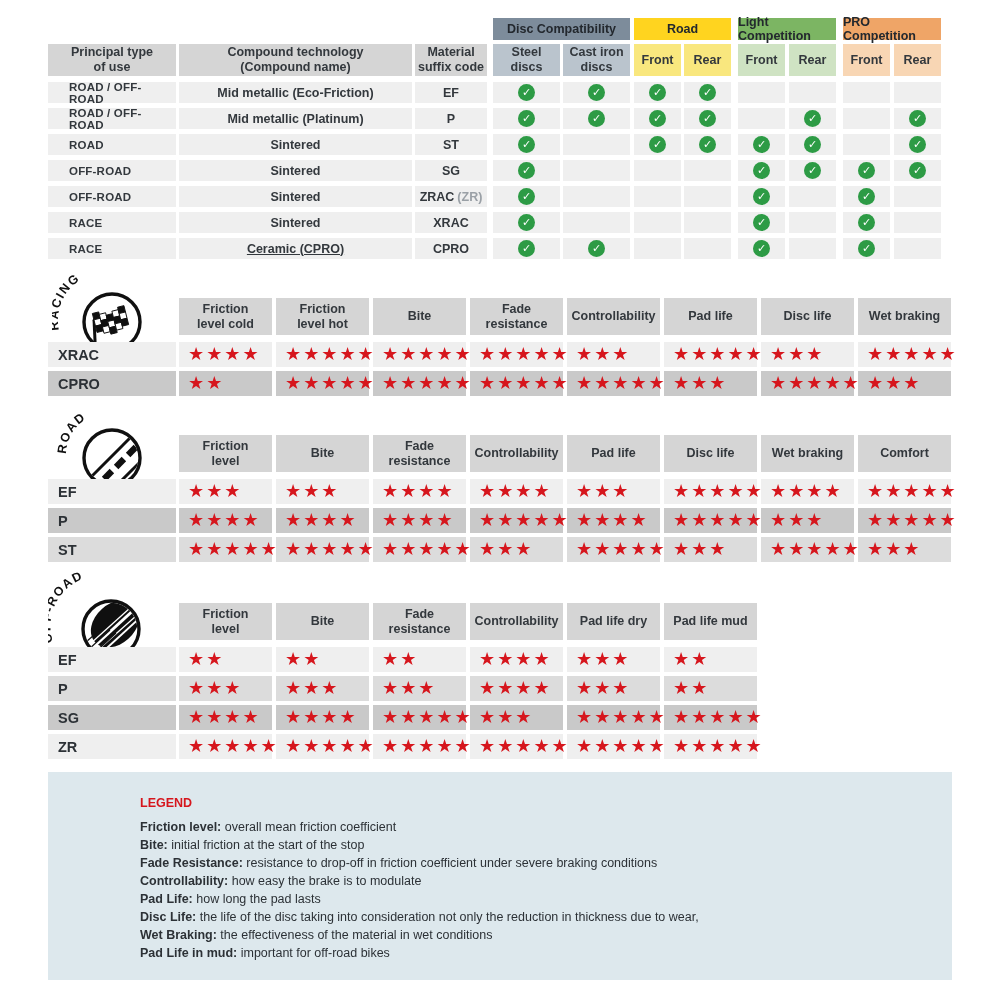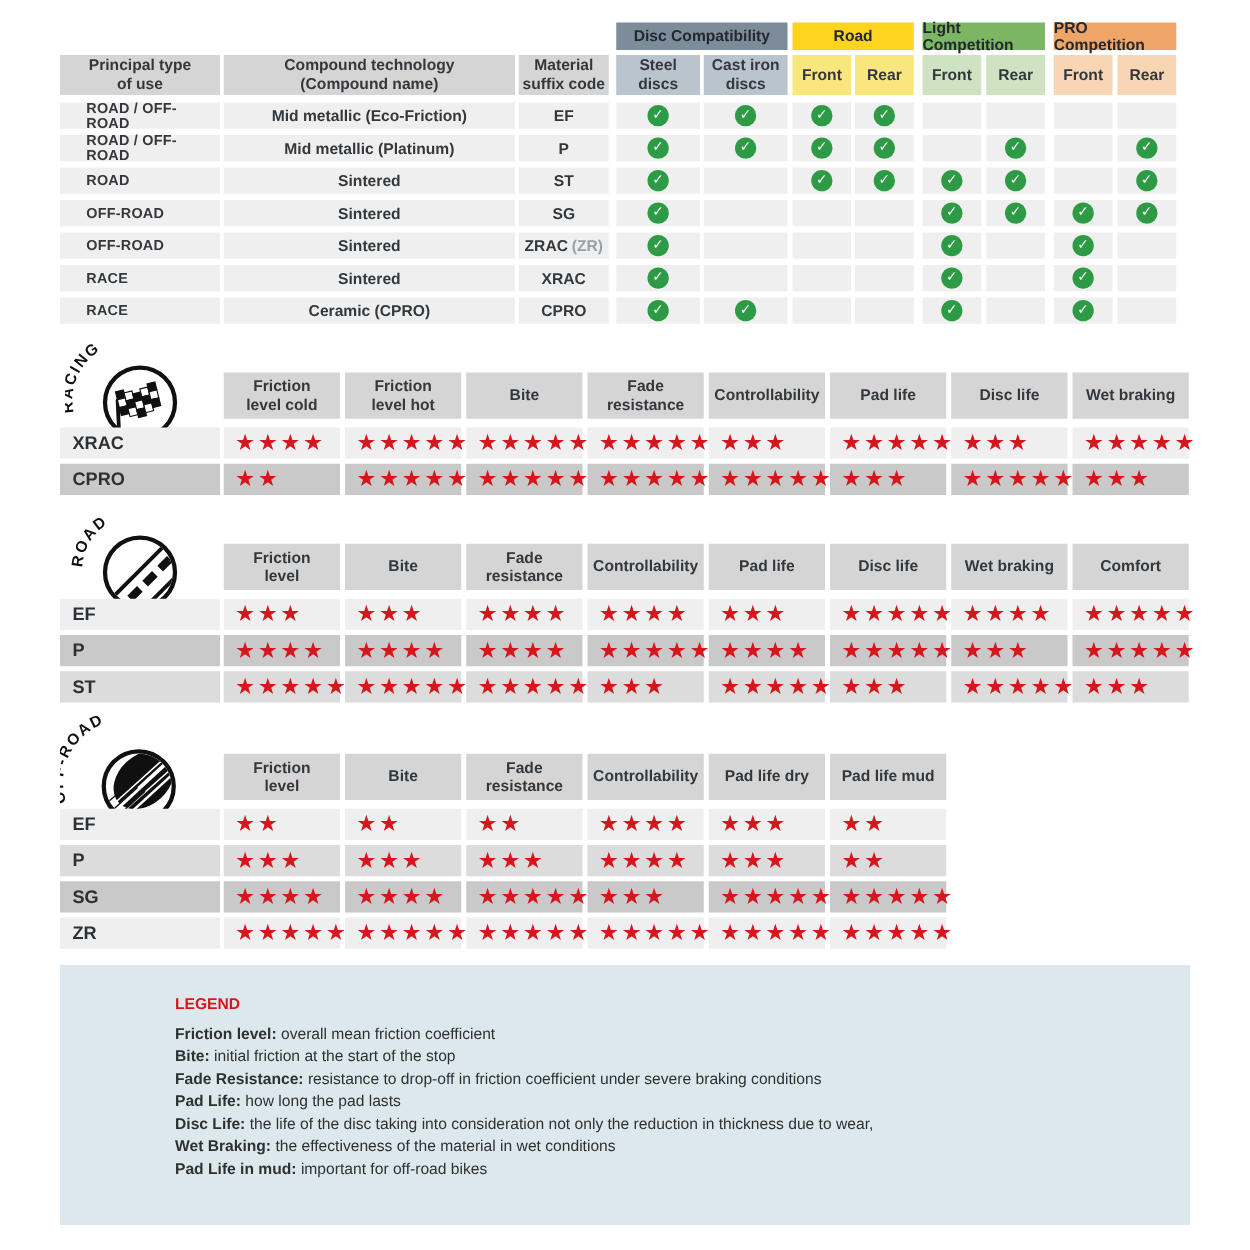--- a/index.html
+++ b/index.html
@@ -172,21 +172,21 @@
       <div class="cell rowcell checkcell" style="left: 636px; top: 194px; width: 47px; height: 21px;"></div>
       <div class="cell rowcell checkcell" style="left: 690px; top: 194px; width: 47px; height: 21px;">
         <span class="check" style="background: rgb(45, 155, 69);">✓</span>
       </div>
       <div class="cell rowcell checkcell" style="left: 741px; top: 194px; width: 47px; height: 21px;"></div>
       <div class="cell rowcell checkcell" style="left: 795px; top: 194px; width: 47px; height: 21px;">
         <span class="check" style="background: rgb(45, 155, 69);">✓</span>
       </div>
       <div class="cell rowcell checkcell" style="left: 846px; top: 194px; width: 47px; height: 21px;"></div>
       <div class="cell rowcell use" style="left: 0px; top: 220px; width: 128px; height: 21px;">RACE</div>
-      <div class="cell rowcell compound" style="left: 131px; top: 220px; width: 233px; height: 21px;">Ceramic (CPRO)</div>
+      <div class="cell rowcell compound" style="left: 131px; top: 220px; width: 233px; height: 21px; text-decoration: underline;">Ceramic (CPRO)</div>
       <div class="cell rowcell suffix" style="left: 367px; top: 220px; width: 72px; height: 21px;">CPRO</div>
       <div class="cell rowcell checkcell" style="left: 445px; top: 220px; width: 67px; height: 21px;">
         <span class="check" style="background: rgb(45, 155, 69);">✓</span>
       </div>
       <div class="cell rowcell checkcell" style="left: 515px; top: 220px; width: 67px; height: 21px;">
         <span class="check" style="background: rgb(45, 155, 69);">✓</span>
       </div>
       <div class="cell rowcell checkcell" style="left: 586px; top: 220px; width: 47px; height: 21px;"></div>
       <div class="cell rowcell checkcell" style="left: 636px; top: 220px; width: 47px; height: 21px;"></div>
       <div class="cell rowcell checkcell" style="left: 690px; top: 220px; width: 47px; height: 21px;">
@@ -517,20 +517,21 @@
       </div>
     </div>
 
   <div class="legend" style="background: rgb(221, 232, 237);">
     <div class="legend-content">
       <div class="legend-title" style="color: rgb(214, 22, 29);">LEGEND</div>
       <div>
           <div class="legend-line"><b>Friction level:</b> overall mean friction coefficient</div>
           <div class="legend-line"><b>Bite:</b> initial friction at the start of the stop</div>
           <div class="legend-line"><b>Fade Resistance:</b> resistance to drop-off in friction coefficient under severe braking conditions</div>
+          <div class="legend-line"><b>Controllability:</b> how easy the brake is to modulate</div>
           <div class="legend-line"><b>Pad Life:</b> how long the pad lasts</div>
           <div class="legend-line"><b>Disc Life:</b> the life of the disc taking into consideration not only the reduction in thickness due to wear,</div>
           <div class="legend-line"><b>Wet Braking:</b> the effectiveness of the material in wet conditions</div>
           <div class="legend-line"><b>Pad Life in mud:</b> important for off-road bikes</div>
         </div>
     </div>
   </div>
 
 </div>
 

